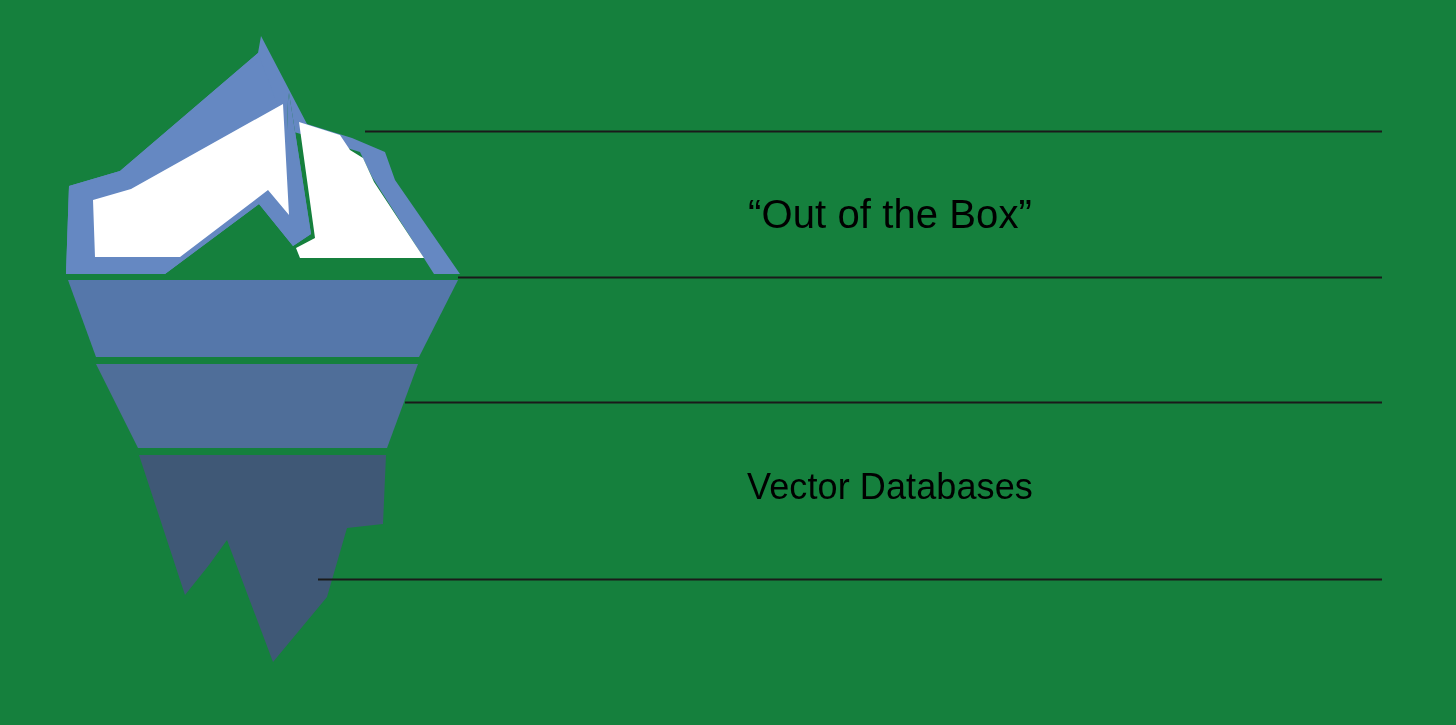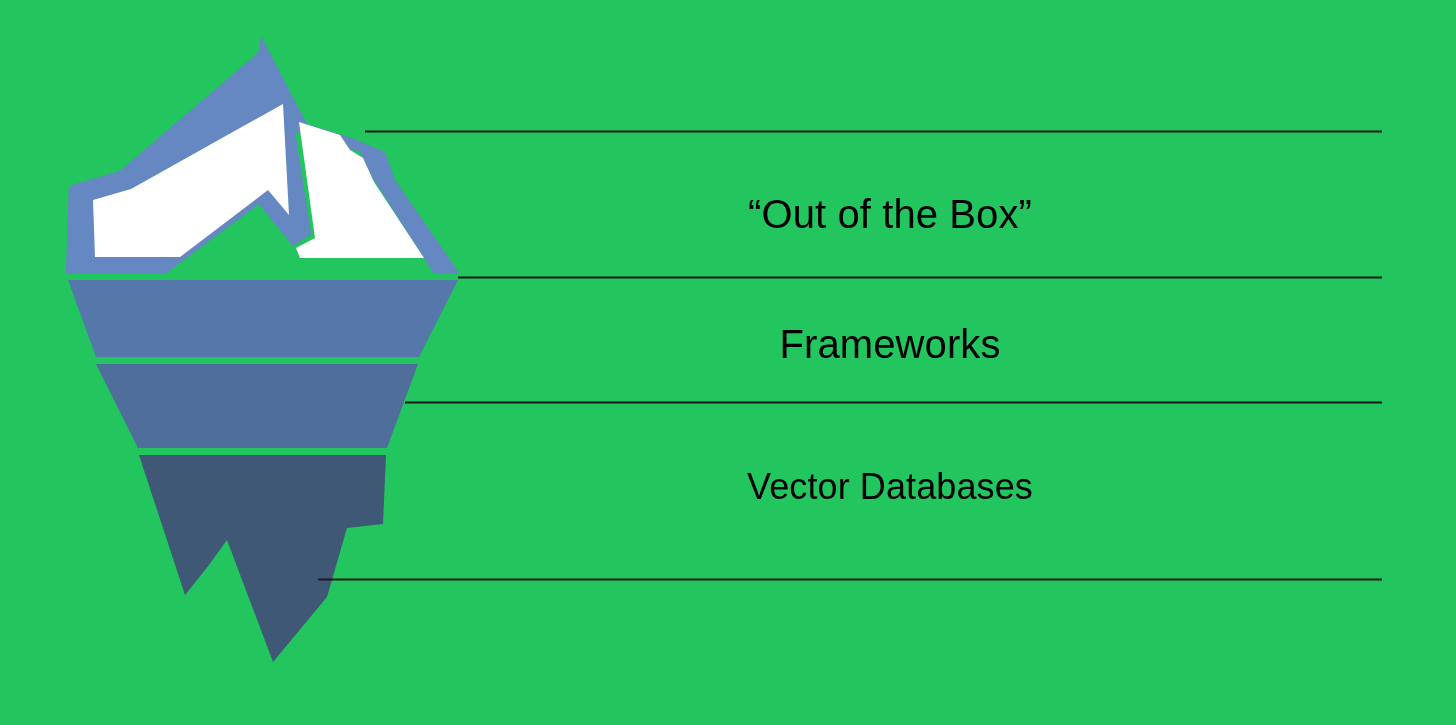--- a/index.html
+++ b/index.html
@@ -9,21 +9,21 @@
     background: #ffffff;
   }
   body {
     font-family: "Liberation Sans", sans-serif;
     -webkit-font-smoothing: antialiased;
   }
   #stage {
     position: relative;
     width: 1456px;
     height: 725px;
-    background: #22c55e;
+    background: #15803d;
     overflow: hidden;
   }
   #diagram-svg {
     position: absolute;
     left: 0;
     top: 0;
     width: 1456px;
     height: 725px;
     display: block;
   }
@@ -145,17 +145,16 @@
              Z"></path>
 
     <line x1="365" y1="131.5" x2="1382" y2="131.5" stroke="#1a1a1a" stroke-width="2.2"></line>
     <line x1="458" y1="277.5" x2="1382" y2="277.5" stroke="#1a1a1a" stroke-width="2.2"></line>
     <line x1="405" y1="402.5" x2="1382" y2="402.5" stroke="#1a1a1a" stroke-width="2.2"></line>
     <line x1="318" y1="579.5" x2="1382" y2="579.5" stroke="#1a1a1a" stroke-width="2.2"></line>
   </svg>
 
   <div class="tier-label" id="label-0">“Out of the Box”</div>
 
-  <div class="tier-label" id="label-1">Frameworks</div>
 
   <div class="tier-label" id="label-2">Vector Databases</div>
 
 </div>
 
 </body></html>

